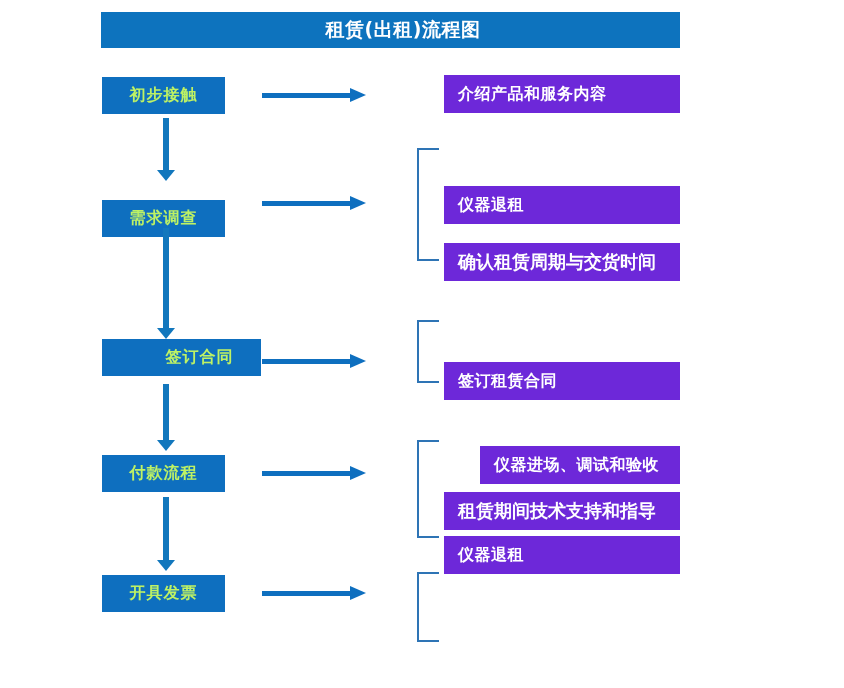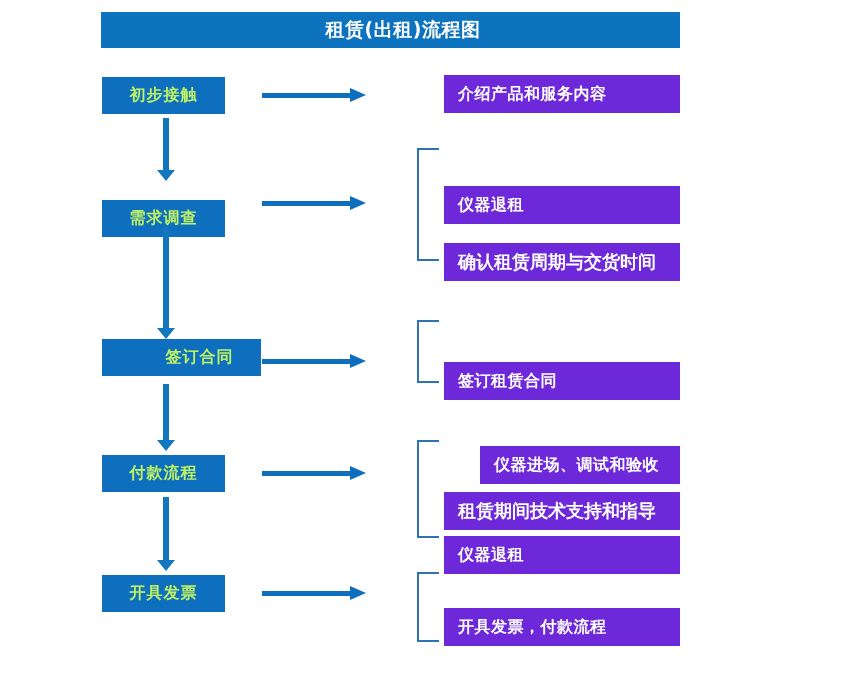--- a/index.html
+++ b/index.html
@@ -213,15 +213,14 @@
       <div class="tip bottom"></div>
   </div>
 
   <div class="detail-box" style="top:75px;">介绍产品和服务内容</div>
   <div class="detail-box" style="top:186px;">仪器退租</div>
   <div class="detail-box small-text" style="top:243px;">确认租赁周期与交货时间</div>
   <div class="detail-box" style="top:362px;">签订租赁合同</div>
   <div class="detail-box" style="top:446px;margin-left:36px;">仪器进场、调试和验收</div>
   <div class="detail-box small-text" style="top:492px;">租赁期间技术支持和指导</div>
   <div class="detail-box" style="top:536px;">仪器退租</div>
-  <div class="detail-box" style="top:608px;">开具发票，付款流程</div>
 
 </div>
 
 </body></html>

